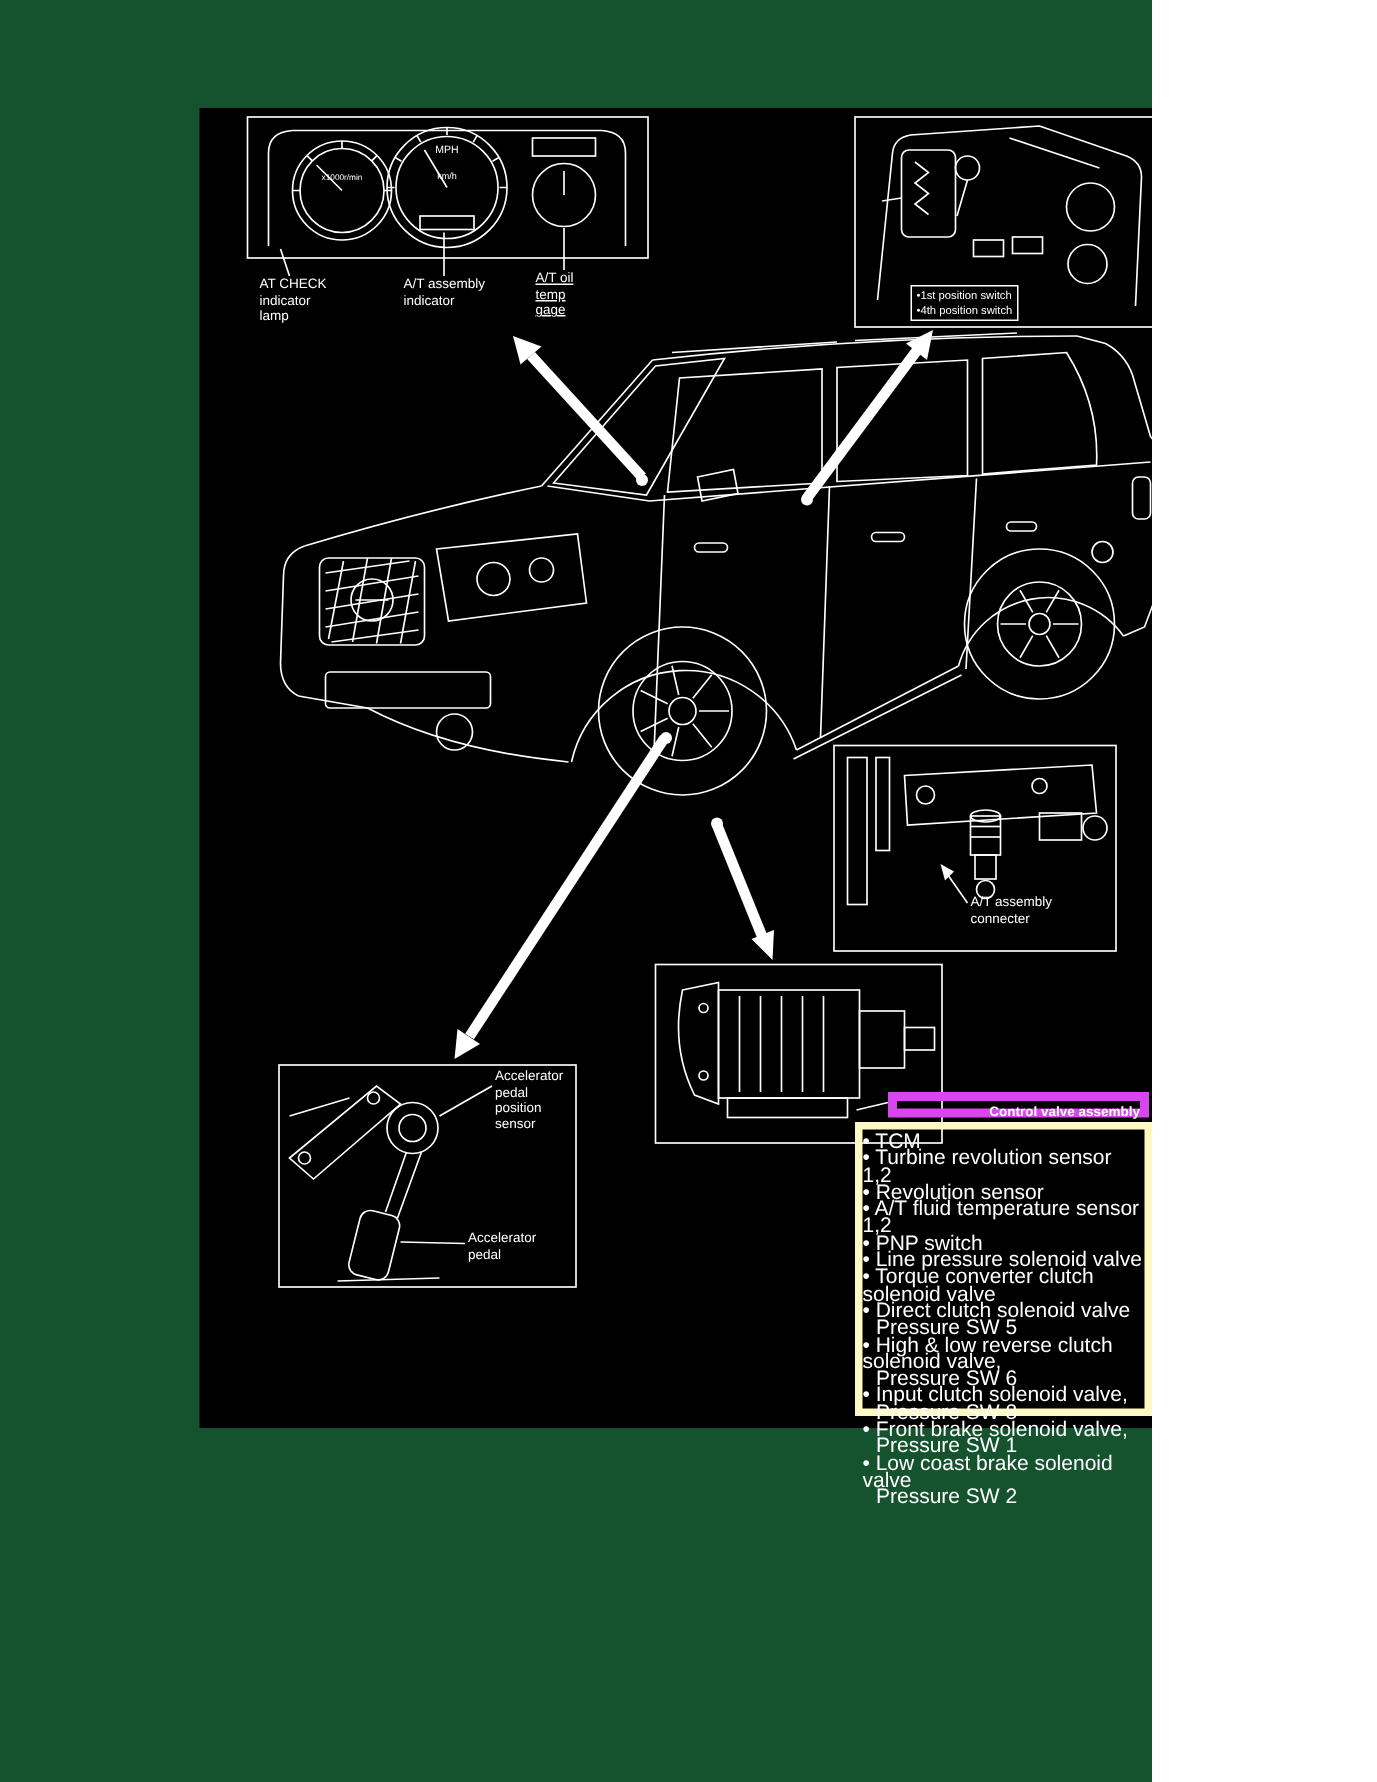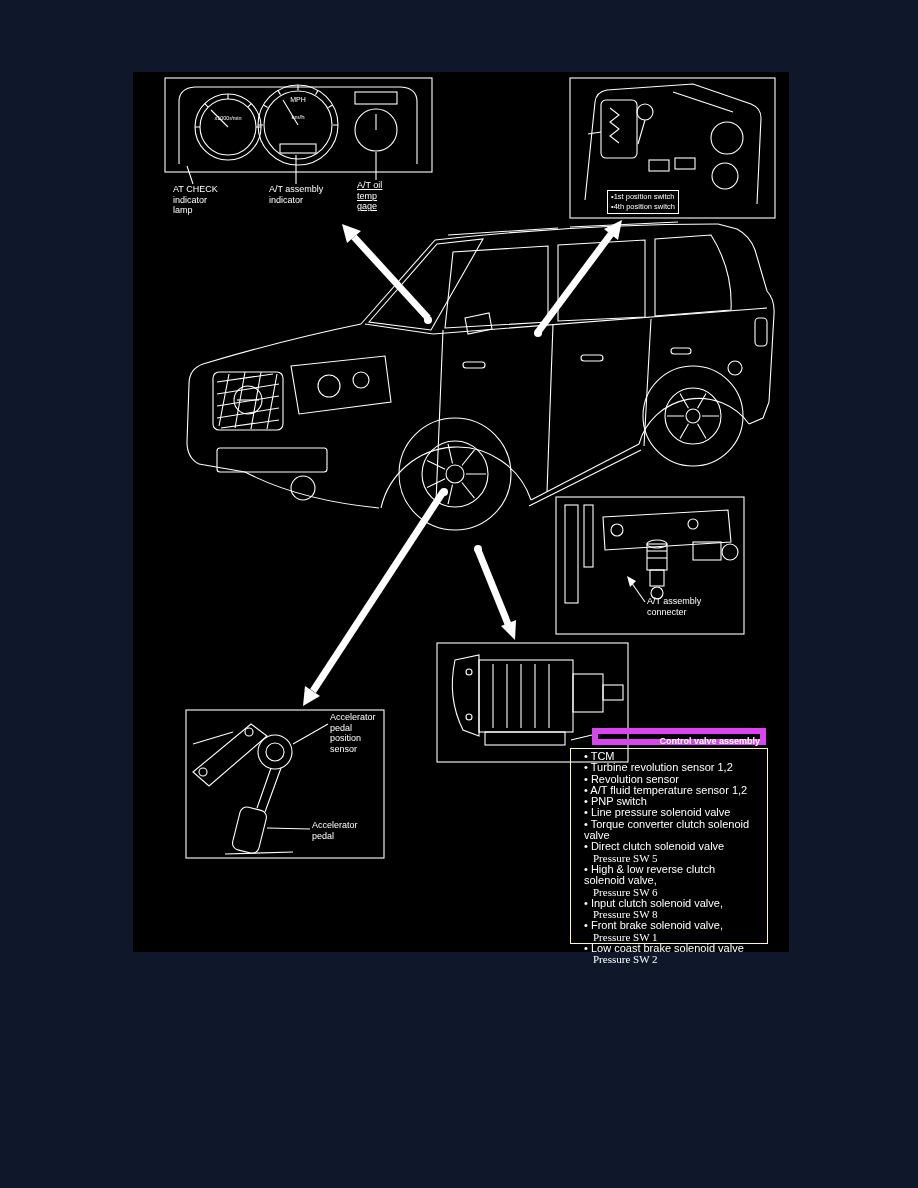--- a/index.html
+++ b/index.html
@@ -1,32 +1,32 @@
 <!DOCTYPE html>
 <html><head>
 <meta charset="utf-8">
 <style>
   html,body{margin:0;padding:0;background:#ffffff;}
-  .page{position:relative;width:918px;height:1188px;background:#0f172a;overflow:hidden;
+  .page{position:relative;width:768px;height:1188px;background:#14532d;overflow:hidden;
         font-family:"Liberation Sans",sans-serif;}
   .panel{position:absolute;left:133px;top:72px;width:656px;height:880px;background:#000000;}
   .panel svg{position:absolute;left:0;top:0;}
   .ln{stroke:#ffffff;fill:none;stroke-width:1.1;}
   .fw{fill:#ffffff;stroke:none;}
   .arr{stroke:#ffffff;stroke-width:7;fill:none;}
   .gtext{fill:#ffffff;font-family:"Liberation Sans",sans-serif;text-anchor:middle;}
   .t7{font-size:7px;} .t6{font-size:6px;} .t55{font-size:5.5px;}
   .lbl{position:absolute;color:#ffffff;font-size:9px;line-height:1.18;white-space:pre-line;}
   .switch-box{position:absolute;box-sizing:border-box;border:1px solid #ffffff;color:#ffffff;
               font-size:7.5px;line-height:1.35;padding:1px 3px;white-space:nowrap;}
   .cv-title{position:absolute;box-sizing:border-box;border:6px solid #d946ef;color:#ffffff;
             font-weight:bold;font-size:9px;line-height:14px;text-align:right;}
-  .cv-list{position:absolute;box-sizing:border-box;border:1px solid #fef9c3;color:#ffffff;
-           font-size:11px;line-height:11.3px;padding:2px 13px;}
-  .cv-sub{padding-left:9px;font-family:Liberation Serif, serif;}
+  .cv-list{position:absolute;box-sizing:border-box;border:5px solid #fef9c3;color:#ffffff;
+           font-size:14px;line-height:11.3px;padding:2px 0;}
+  .cv-sub{padding-left:9px;}
 </style>
 </head>
 <body>
 
 <div class="page">
   <div class="panel">
 
     <svg width="656" height="880" viewBox="0 0 656 880">
 
       <g>

